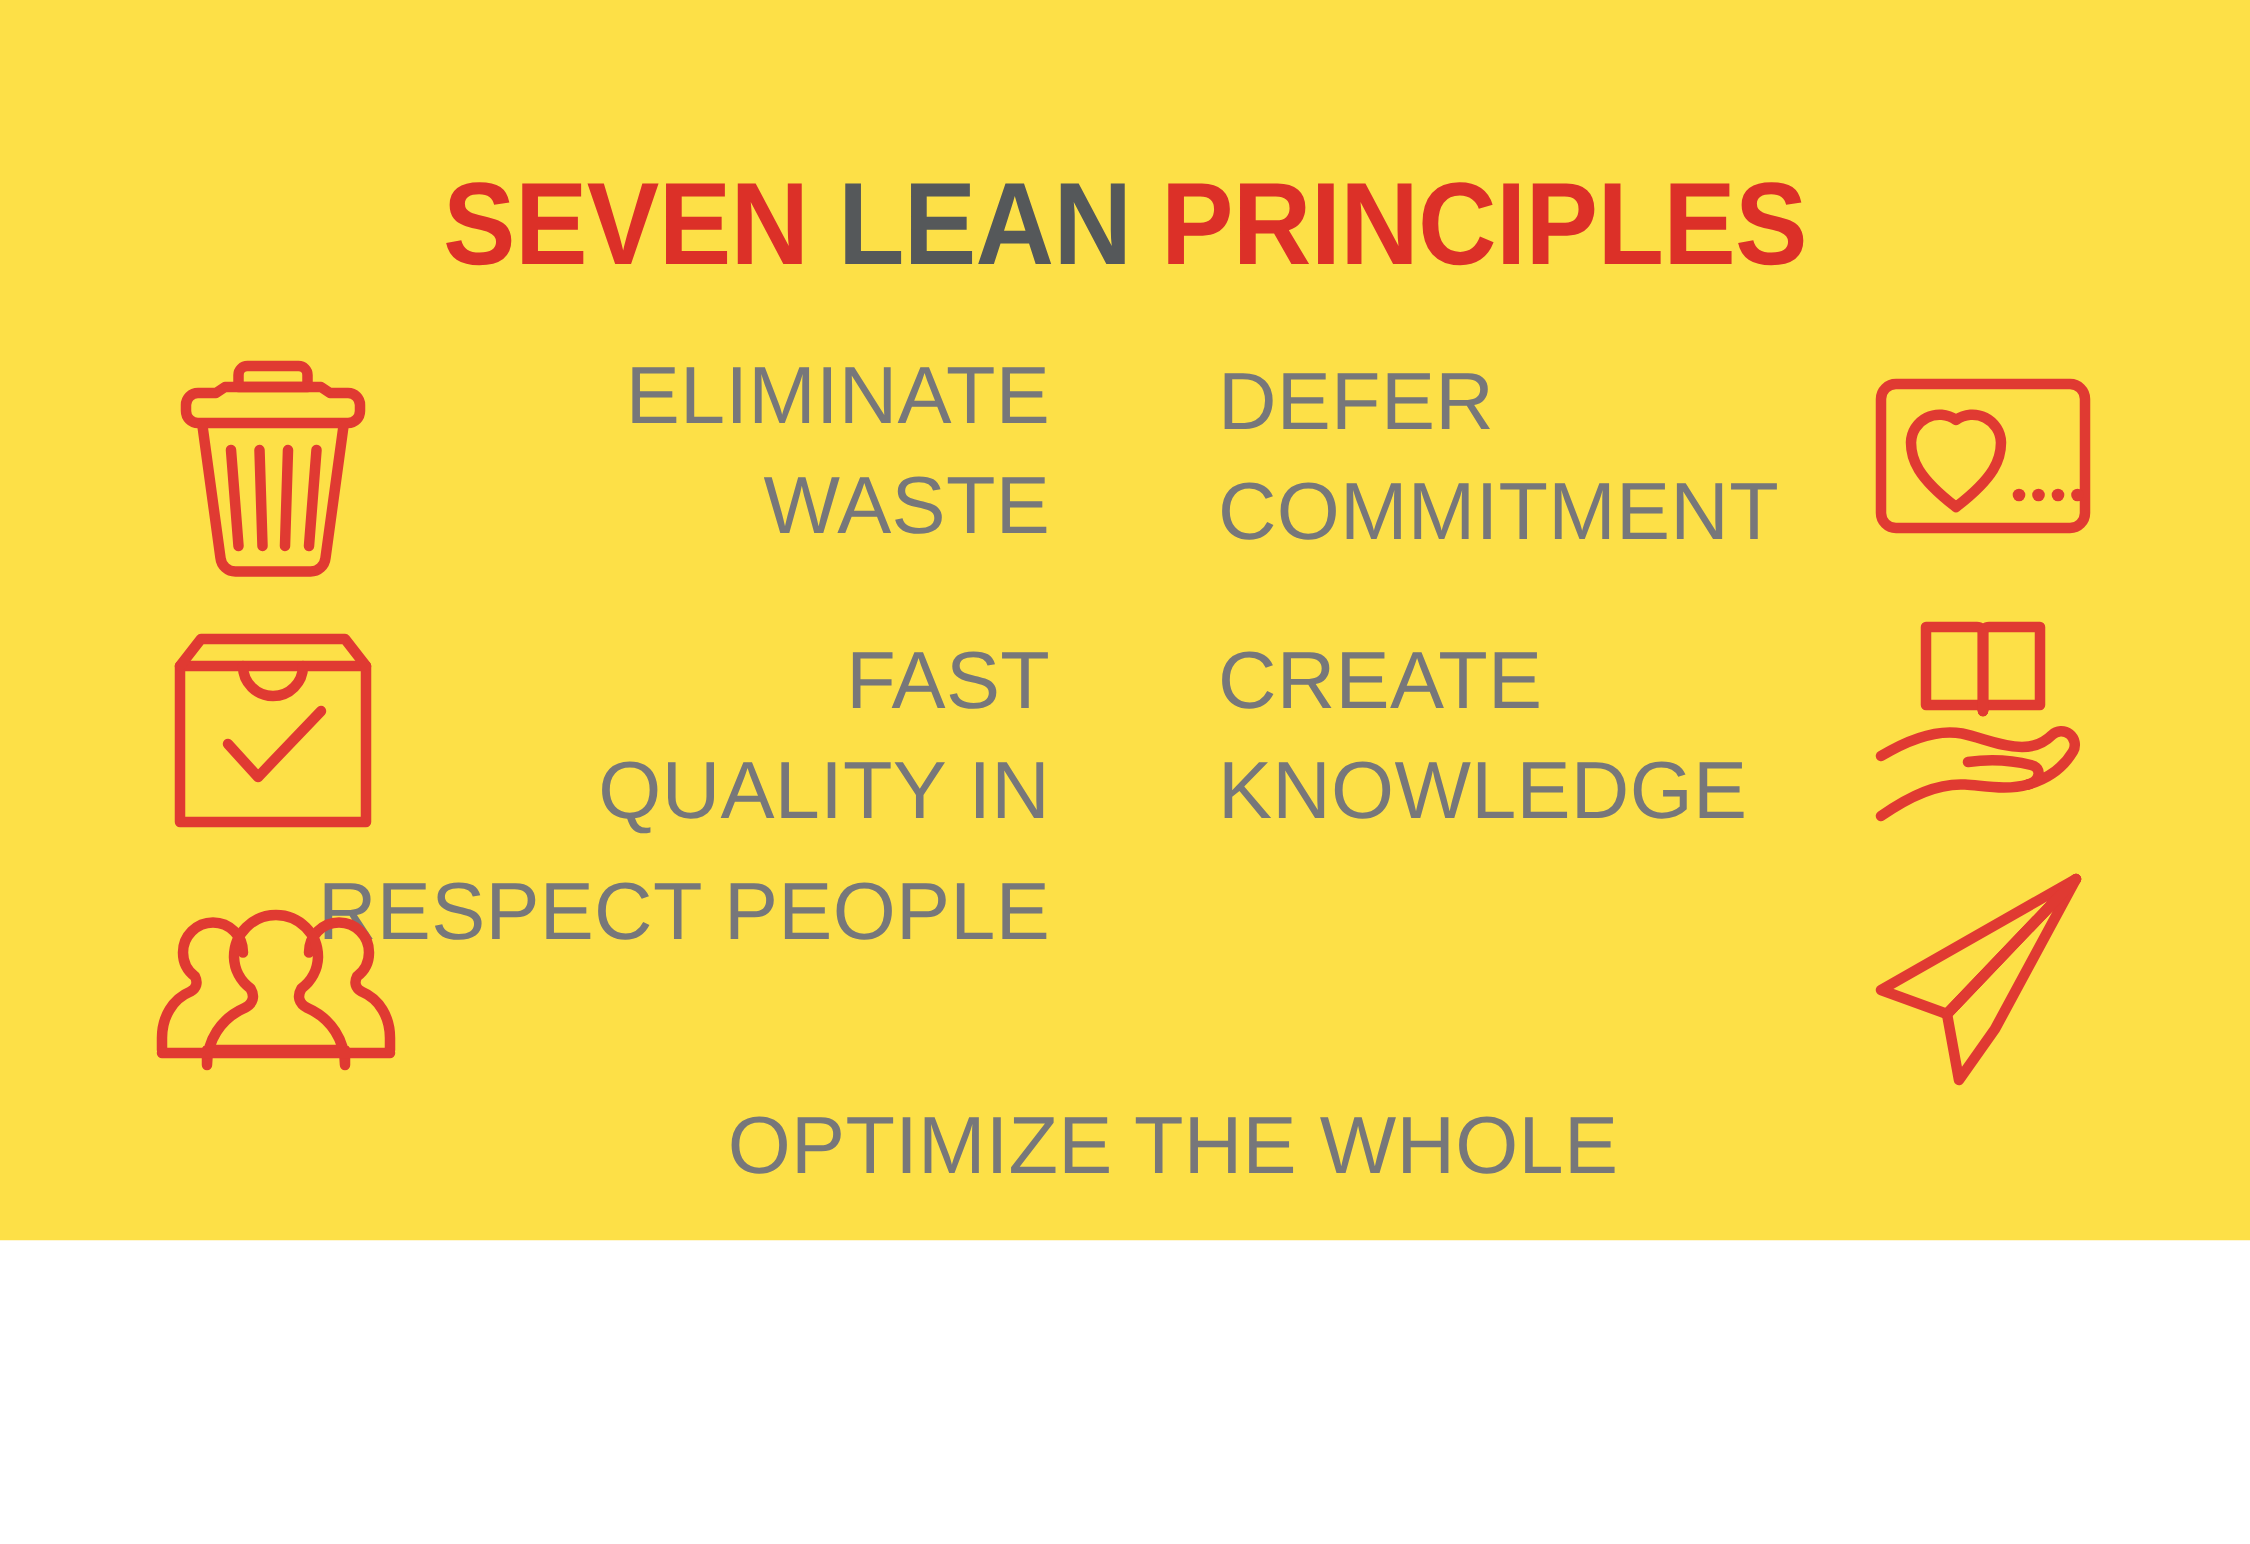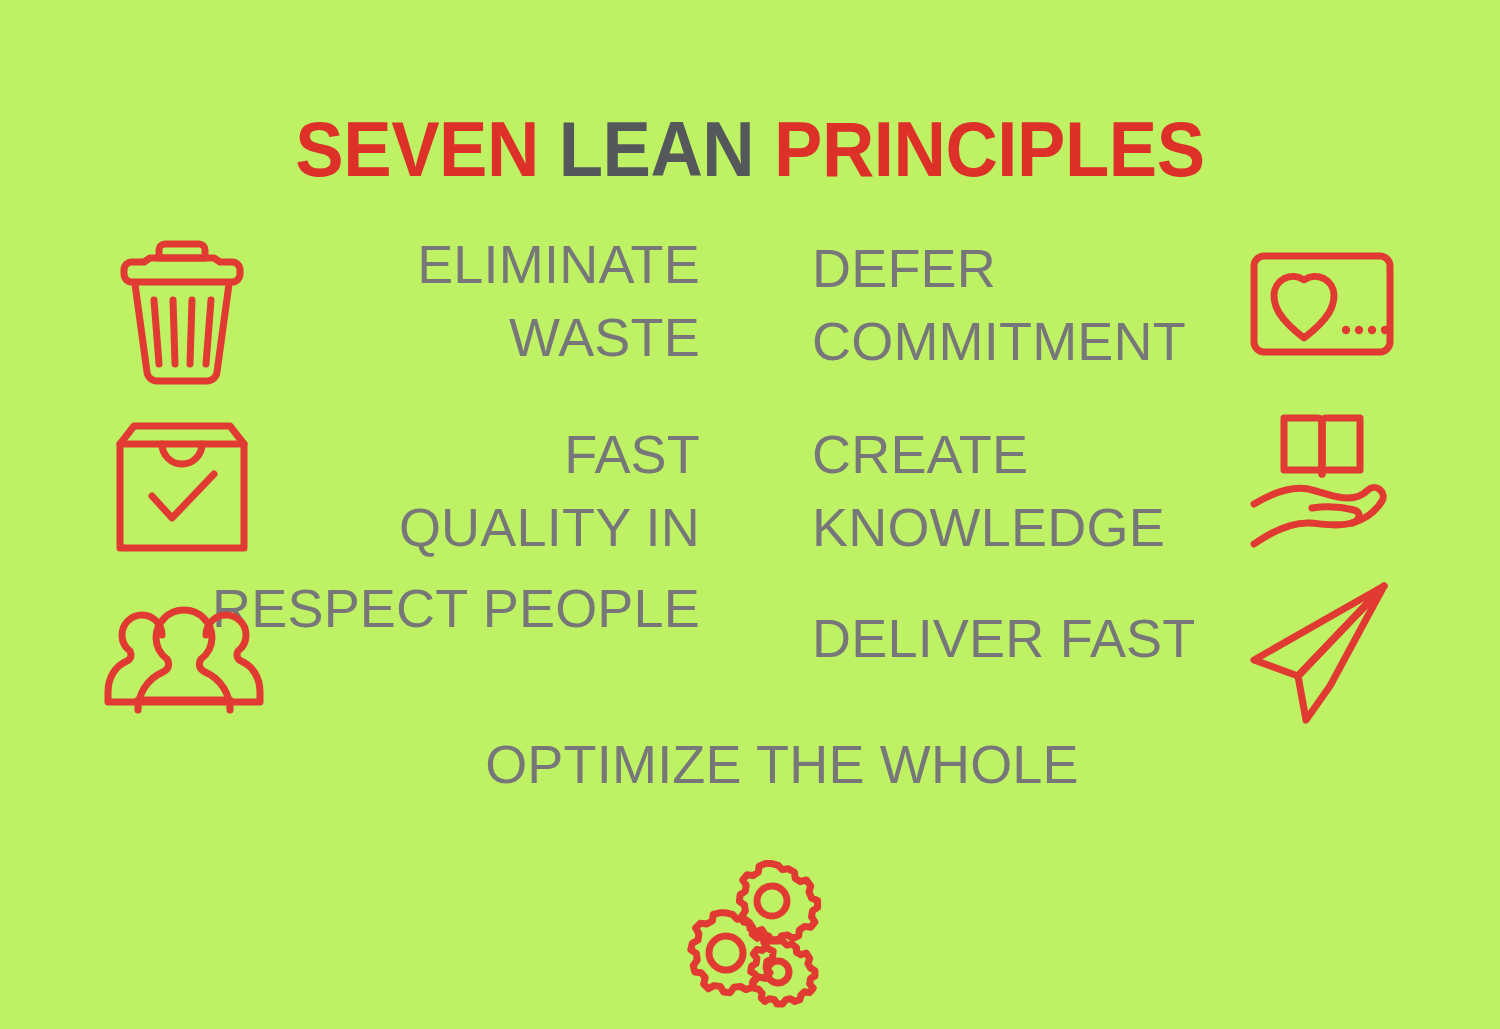--- a/index.html
+++ b/index.html
@@ -7,22 +7,22 @@
     margin: 0;
     padding: 0;
     background: #ffffff;
   }
   body {
     font-family: "Liberation Sans", "DejaVu Sans", sans-serif;
   }
   #stage {
     position: relative;
     width: 1500px;
-    height: 1029px;
-    background: #bef264;
+    height: 827px;
+    background: #fde047;
     overflow: hidden;
   }
 
   
   #title {
     position: absolute;
     left: 0;
     top: 58px;
     width: 1500px;
     text-align: center;
@@ -118,21 +118,20 @@
 QUALITY IN</div>
 
   <div class="label col-left" id="lbl-respect-people">RESPECT PEOPLE</div>
 
   <div class="label col-right" id="lbl-defer-commitment">DEFER
 COMMITMENT</div>
 
   <div class="label col-right" id="lbl-create-knowledge">CREATE
 KNOWLEDGE</div>
 
-  <div class="label col-right" id="lbl-deliver-fast">DELIVER FAST</div>
 
   <div class="label full-center" id="lbl-optimize-whole">OPTIMIZE THE WHOLE</div>
 
   <div class="icon" id="icon-trash">
     <svg viewBox="0 0 148 166">
 
       <path d="M57 22 h34 a6 6 0 0 1 6 6 v8 h-46 v-8 a6 6 0 0 1 6 -6 z"></path>
 
       <path d="M16 48 a8 8 0 0 1 8 -8 h12 l6 -4 h64 l6 4 h12 a8 8 0 0 1 8 8 v4 a8 8 0 0 1 -8 8 h-100 a8 8 0 0 1 -8 -8 z"></path>
 

